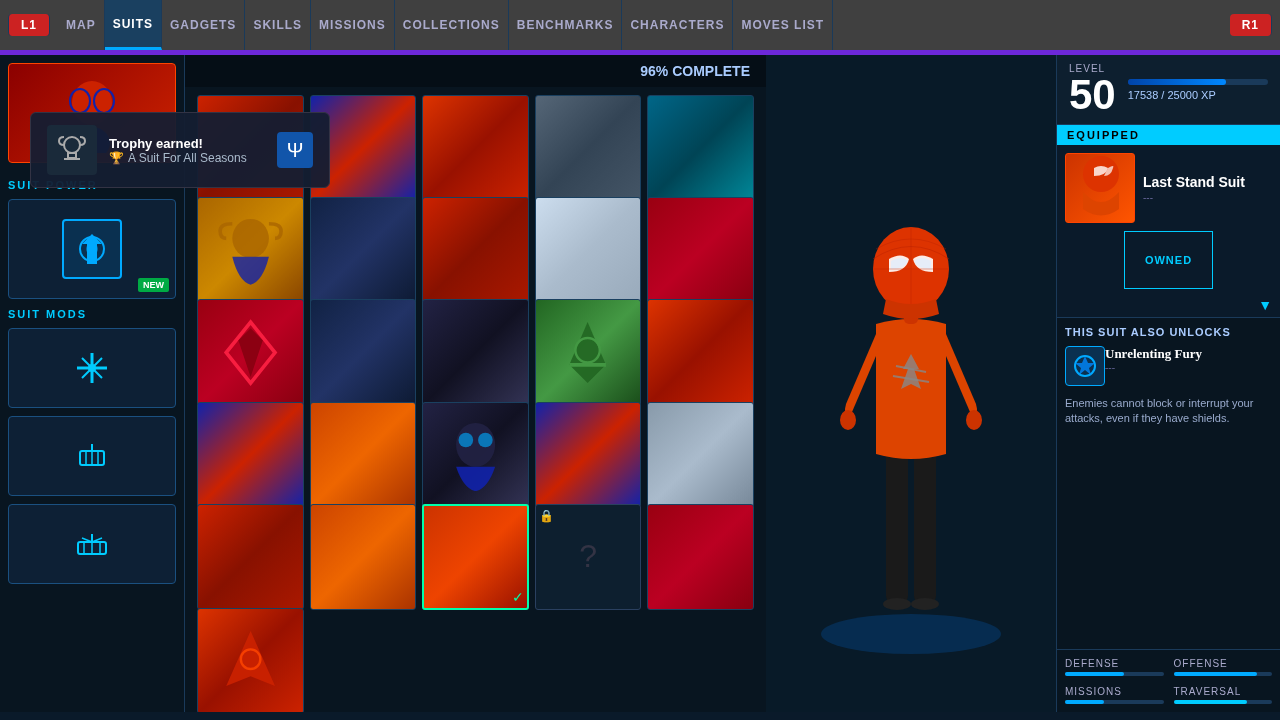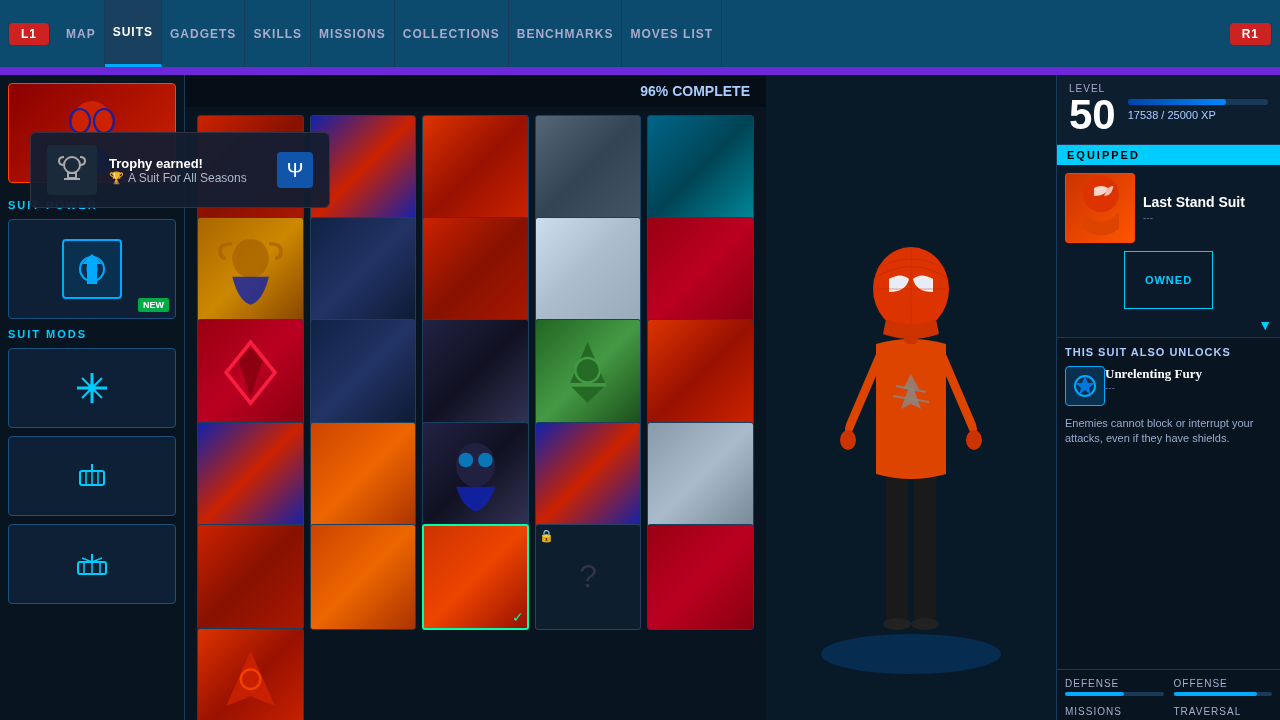--- a/index.html
+++ b/index.html
@@ -9,23 +9,23 @@
       overflow: hidden;
       background: #0a1a2a;
       font-family: 'Arial', sans-serif;
       color: #fff;
     }
 
     
     .top-nav {
       display: flex;
       align-items: center;
-      height: 75px;
-      background: #0c4a6e;
-      border-bottom: 8px solid #6d28d9;
+      height: 55px;
+      background: #404040;
+      border-bottom: 5px solid #6d28d9;
       position: relative;
     }
     .nav-btn {
       padding: 0 8px;
       height: 100%;
       display: flex;
       align-items: center;
       justify-content: center;
       font-size: 12px;
       font-weight: bold;
@@ -477,20 +477,21 @@
 
 <div class="top-nav">
   <div class="nav-btn controller">L1</div>
   <div class="nav-btn">MAP</div>
   <div class="nav-btn active">SUITS</div>
   <div class="nav-btn">GADGETS</div>
   <div class="nav-btn">SKILLS</div>
   <div class="nav-btn">MISSIONS</div>
   <div class="nav-btn">COLLECTIONS</div>
   <div class="nav-btn">BENCHMARKS</div>
+  <div class="nav-btn">CHARACTERS</div>
   <div class="nav-btn">MOVES LIST</div>
   <div class="nav-spacer"></div>
   <div class="nav-btn controller">R1</div>
 </div>
 
 <div style="display:flex; height:657px; position:relative;">
 
   <div class="trophy-notification">
     <div class="trophy-ps-icon">
       <svg width="30" height="30" viewBox="0 0 30 30">

